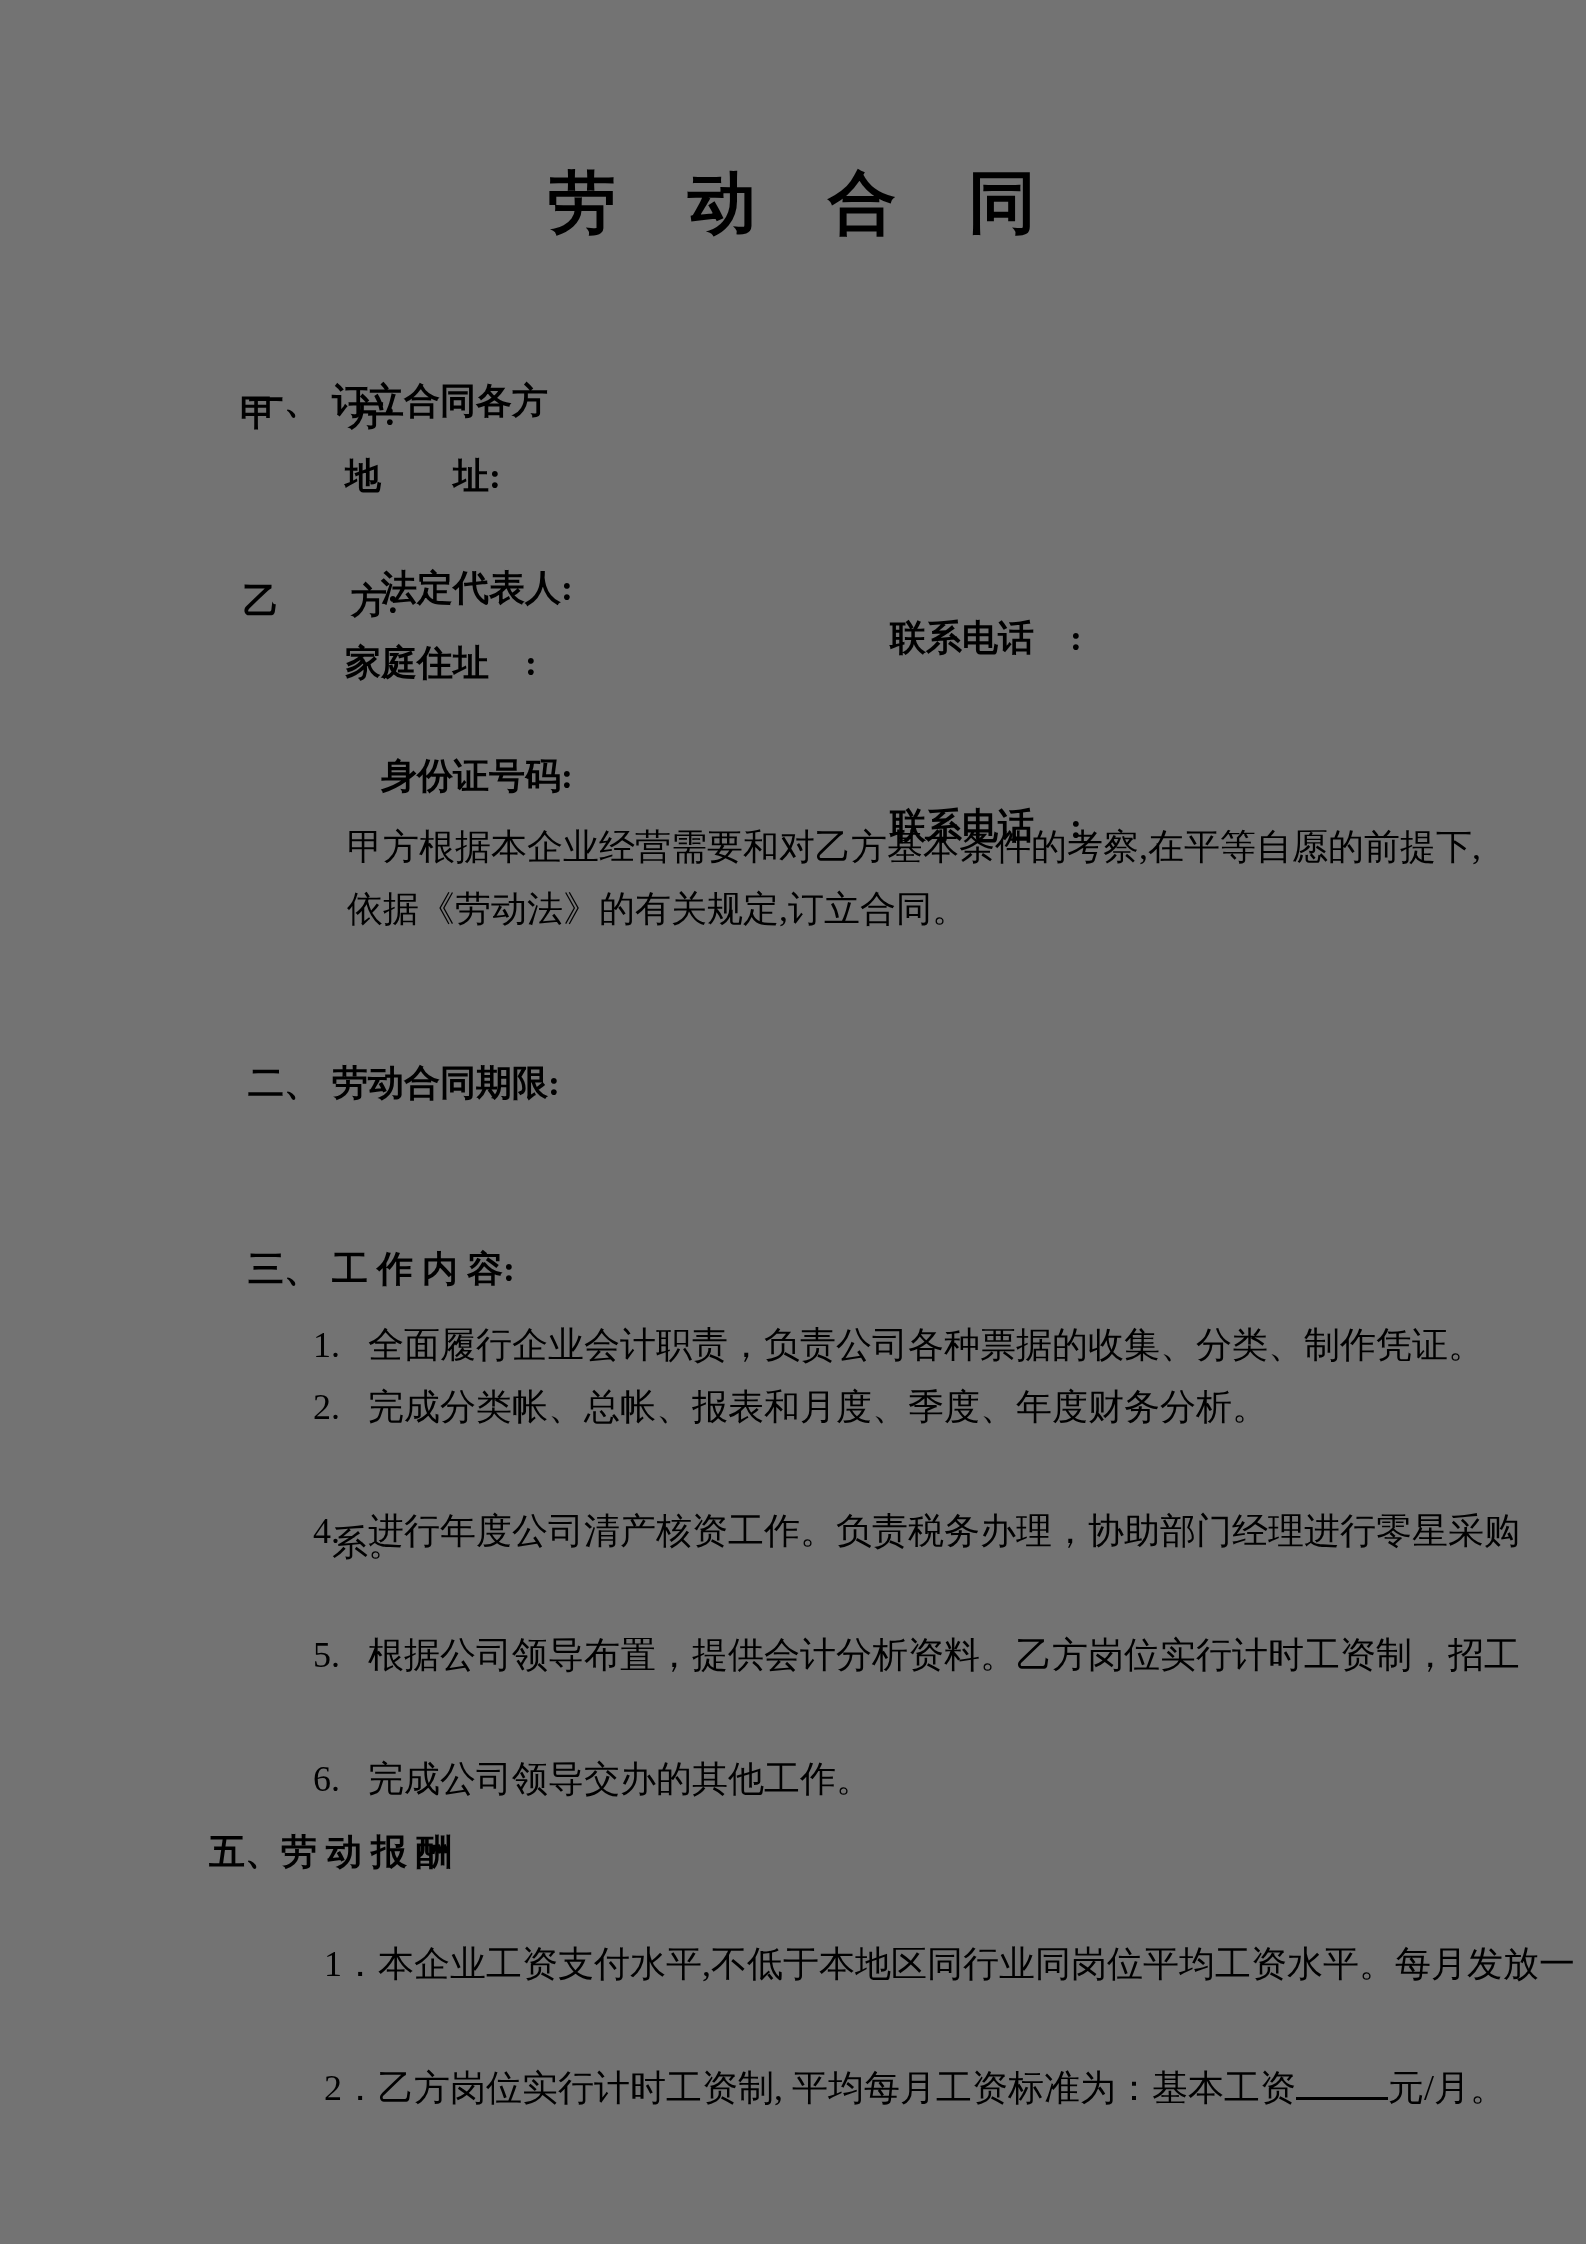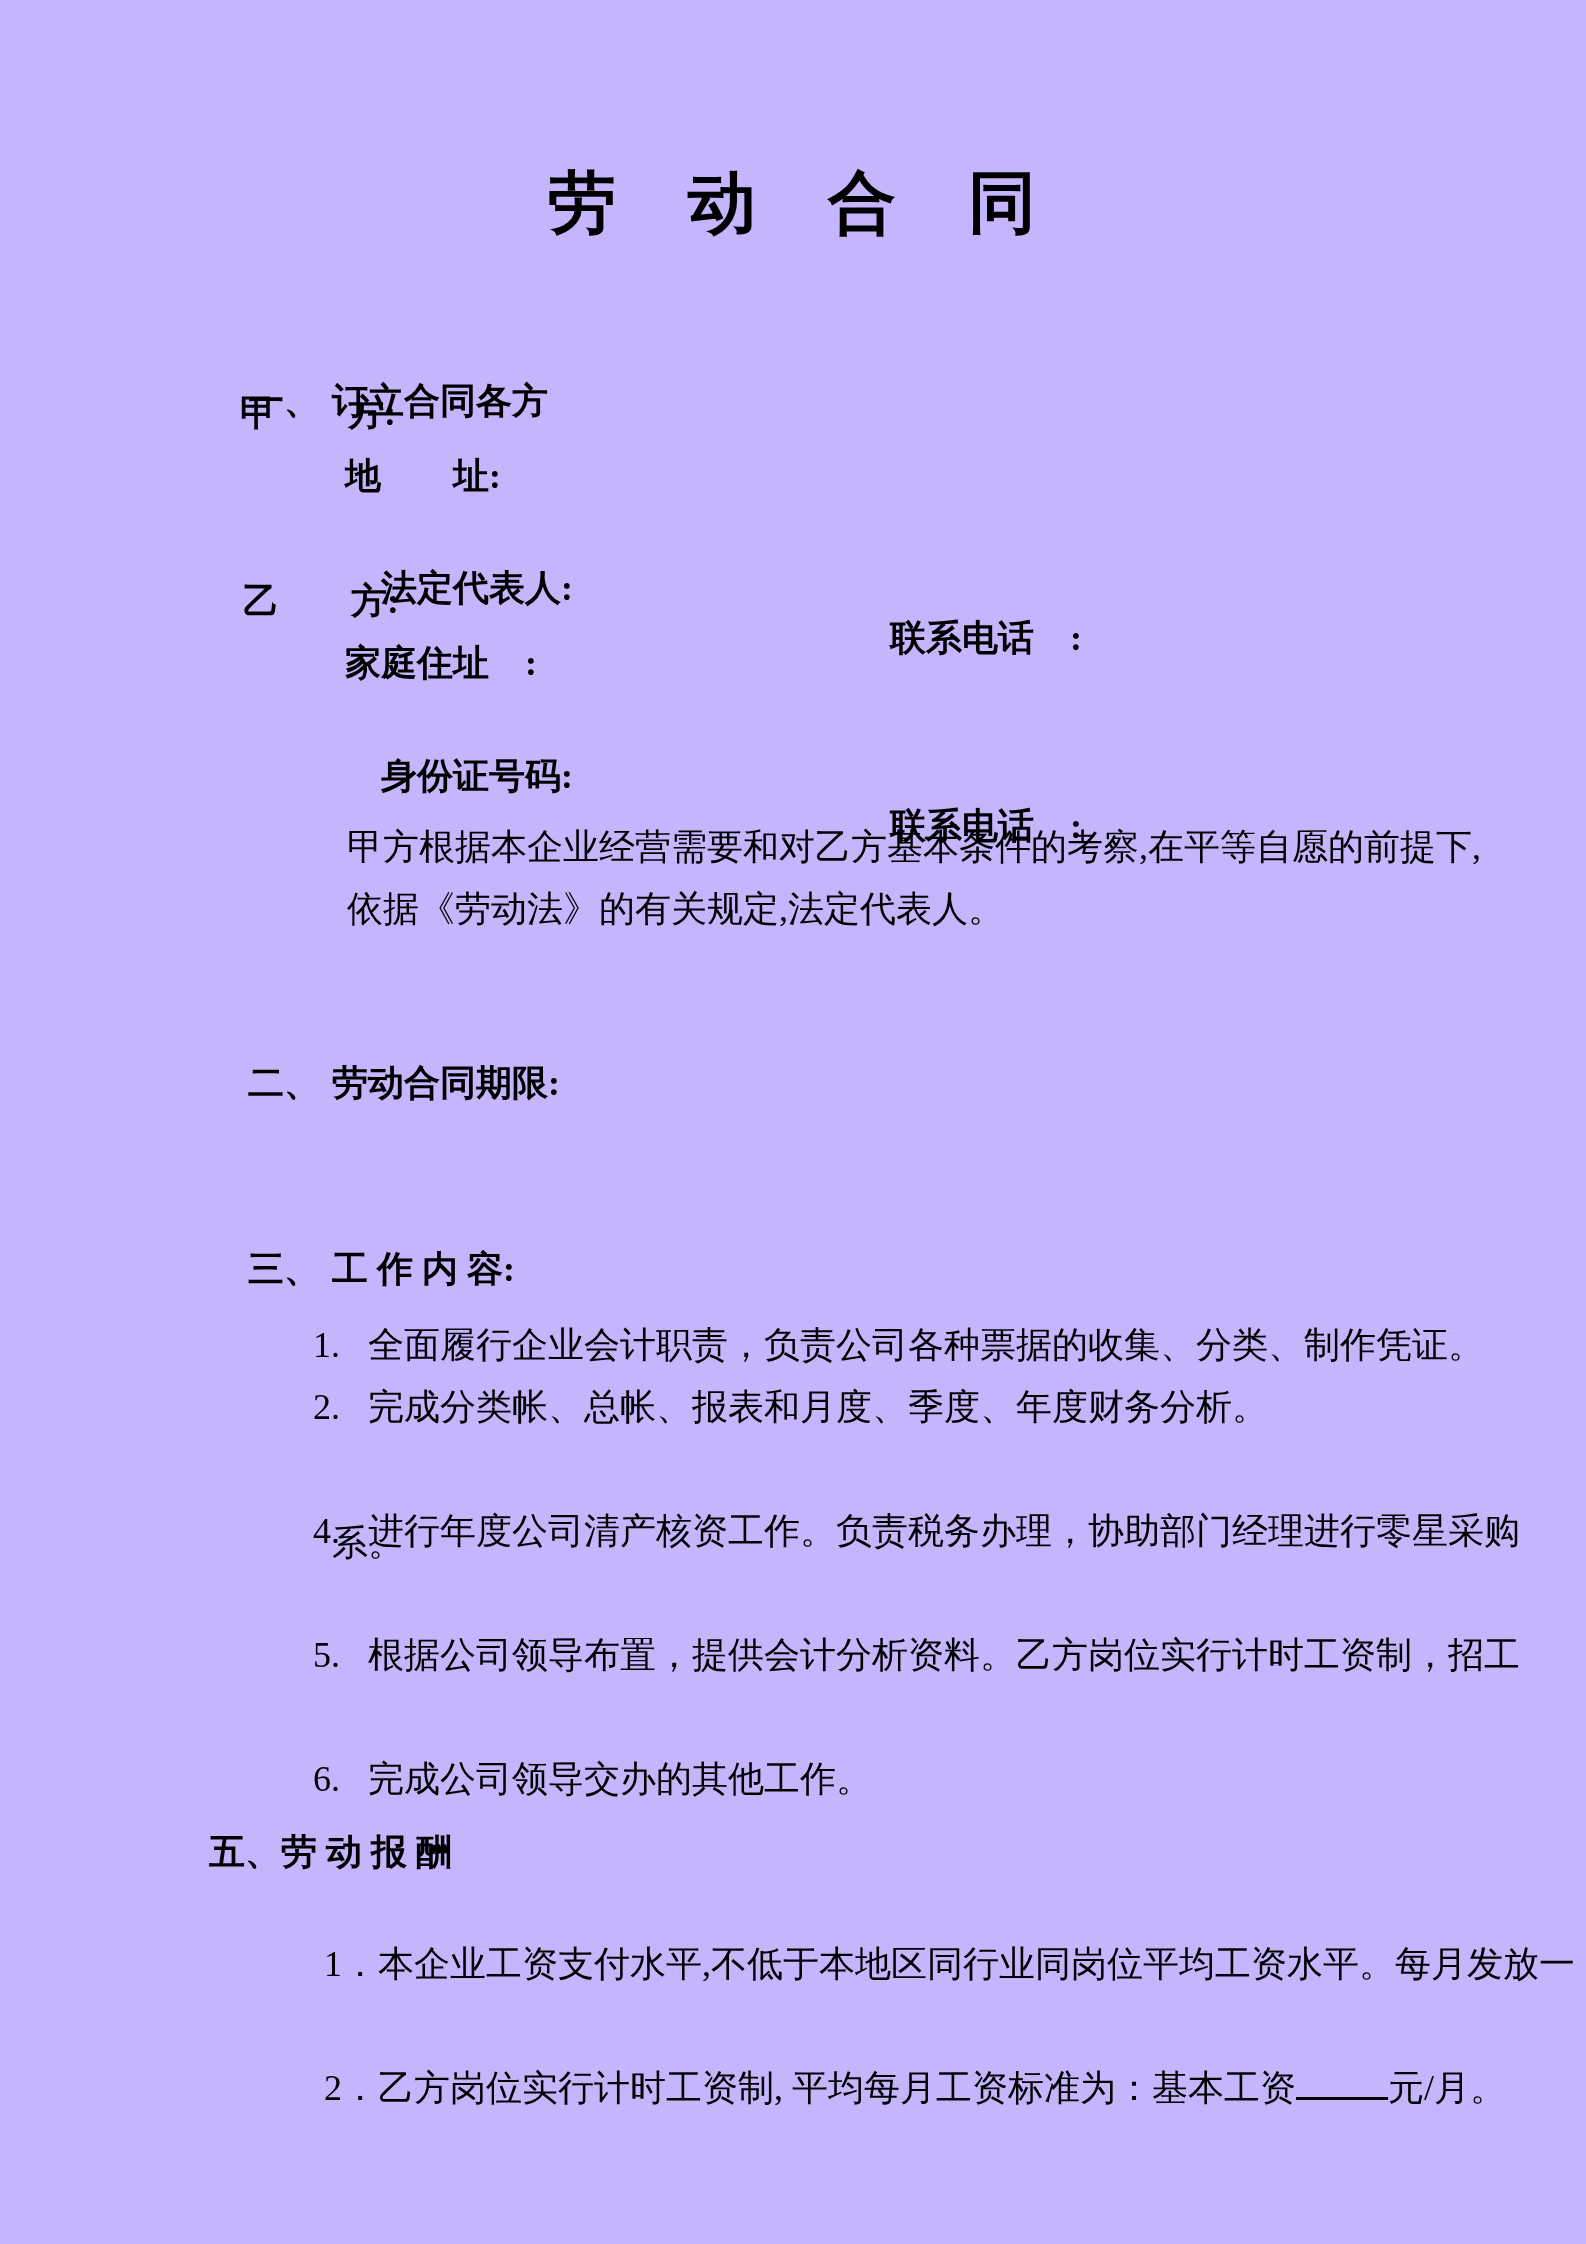--- a/index.html
+++ b/index.html
@@ -4,21 +4,21 @@
 <style>
   html, body {
     margin: 0;
     padding: 0;
     background: #e8e8e8;
   }
   .page {
     position: relative;
     width: 1586px;
     height: 2244px;
-    background: #c4b5fd;
+    background: #737373;
     overflow: hidden;
     font-family: "Liberation Serif", "DejaVu Serif", serif;
     color: #000000;
   }
   .line {
     position: absolute;
     white-space: pre;
     font-size: 36px;
     line-height: 50px;
     color: #000000;
@@ -68,21 +68,21 @@
   <div class="line bold" style="left:243px; top:576px;">乙　　方:</div>
 
   <div class="line bold" style="left:345px; top:638px;">家庭住址　:</div>
 
   <div class="line bold" style="left:345px; top:701px;">
     <span>身份证号码:</span>
     <span class="abs-label" style="left:545px;">联系电话　:</span>
   </div>
 
   <div class="line" style="left:347px; top:822px;">甲方根据本企业经营需要和对乙方基本条件的考察,在平等自愿的前提下,</div>
-  <div class="line" style="left:347px; top:884px;">依据《劳动法》的有关规定,法定代表人。</div>
+  <div class="line" style="left:347px; top:884px;">依据《劳动法》的有关规定,订立合同。</div>
 
   <div class="line bold" style="left:212px; top:1008px;">
     <span>二、</span><span class="sec-heading-text">劳动合同期限:</span>
   </div>
 
   <div class="line bold" style="left:212px; top:1194px;">
     <span>三、</span><span class="sec-heading-text">工 作 内 容:</span>
   </div>
 
   <div class="line" style="left:277px; top:1270px;">

